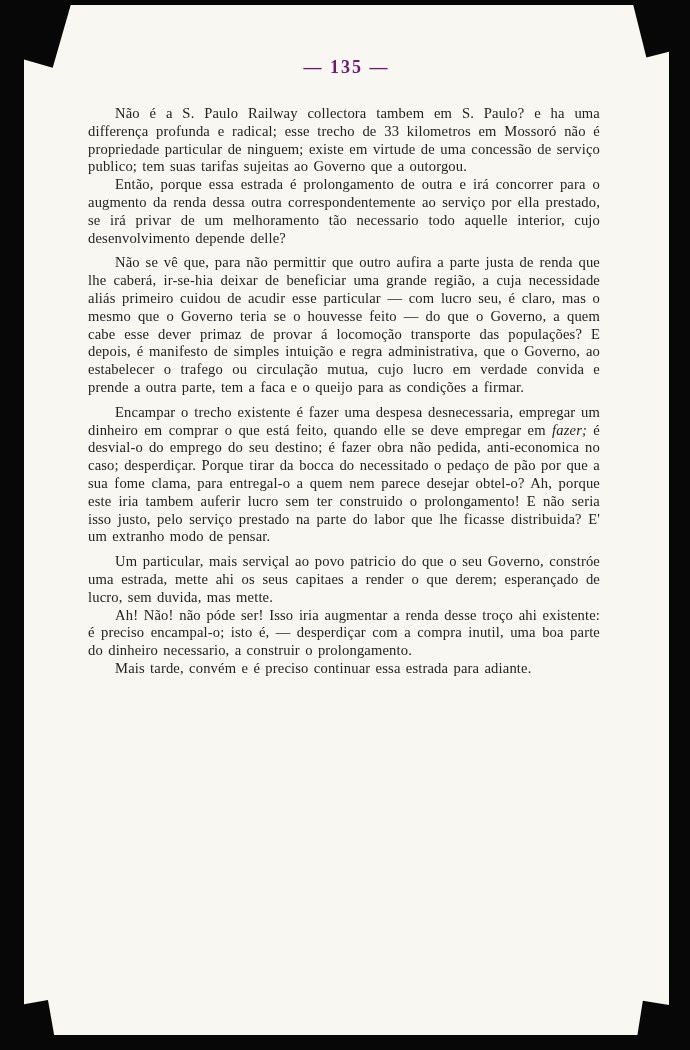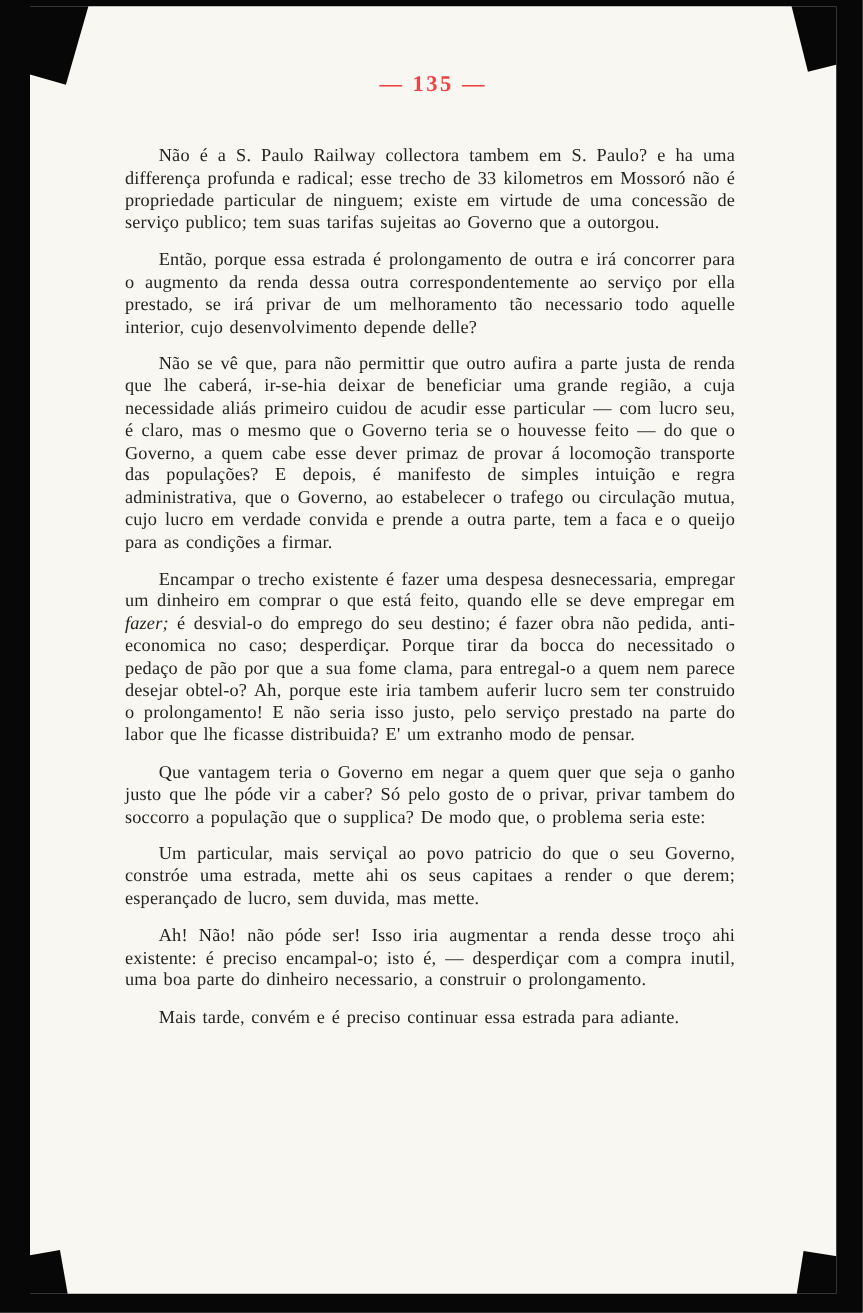--- a/index.html
+++ b/index.html
@@ -23,34 +23,34 @@
   .corner.tr { right: -30px; top: -40px; width: 64px; height: 86px; transform: rotate(-14deg); }
   .corner.bl { left: -34px; bottom: -34px; width: 64px; height: 64px; transform: rotate(-10deg); }
   .corner.br { right: -28px; bottom: -40px; width: 60px; height: 70px; transform: rotate(9deg); }
   .page-number {
     position: absolute;
     top: 52px; left: 0; right: 0;
     text-align: center;
     font-size: 18px;
     font-weight: bold;
     letter-spacing: 2px;
-    color: #ef4444;
+    color: #701a75;
   }
   .content {
     position: absolute;
     left: 64px; top: 100px;
     width: 512px;
     color: #232323;
     font-size: 14.6px;
     line-height: 17.8px;
     word-spacing: 1.5px;
     letter-spacing: 0.15px;
   }
   .content p {
-    margin: 12px;
+    margin: 0;
     text-align: justify;
     text-indent: 27px;
   }
   .content p.spaced { margin-top: 7px; }
   .content .italic { font-style: italic; }
 </style>
 </head>
 <body>
 
 <div class="scan">
@@ -60,19 +60,18 @@
     <div class="corner bl"></div>
     <div class="corner br"></div>
     <div class="page-number">
       <span>— 135 —</span>
     </div>
     <div class="content">
         <p><span>Não é a S. Paulo Railway collectora tambem em S. Paulo? e ha uma differença profunda e radical; esse trecho de 33 kilometros em Mossoró não é propriedade particular de ninguem; existe em virtude de uma concessão de serviço publico; tem suas tarifas sujeitas ao Governo que a outorgou.</span></p>
         <p><span>Então, porque essa estrada é prolongamento de outra e irá concorrer para o augmento da renda dessa outra correspondentemente ao serviço por ella prestado, se irá privar de um melhoramento tão necessario todo aquelle interior, cujo desenvolvimento depende delle?</span></p>
         <p class="spaced"><span>Não se vê que, para não permittir que outro aufira a parte justa de renda que lhe caberá, ir-se-hia deixar de beneficiar uma grande região, a cuja necessidade aliás primeiro cuidou de acudir esse particular — com lucro seu, é claro, mas o mesmo que o Governo teria se o houvesse feito — do que o Governo, a quem cabe esse dever primaz de provar á locomoção transporte das populações? E depois, é manifesto de simples intuição e regra administrativa, que o Governo, ao estabelecer o trafego ou circulação mutua, cujo lucro em verdade convida e prende a outra parte, tem a faca e o queijo para as condições a firmar.</span></p>
         <p class="spaced"><span>Encampar o trecho existente é fazer uma despesa desnecessaria, empregar um dinheiro em comprar o que está feito, quando elle se deve empregar em </span><span class="italic">fazer;</span><span> é desvial-o do emprego do seu destino; é fazer obra não pedida, anti-economica no caso; desperdiçar. Porque tirar da bocca do necessitado o pedaço de pão por que a sua fome clama, para entregal-o a quem nem parece desejar obtel-o? Ah, porque este iria tambem auferir lucro sem ter construido o prolongamento! E não seria isso justo, pelo serviço prestado na parte do labor que lhe ficasse distribuida? E' um extranho modo de pensar.</span></p>
-        <p class="spaced"><span>Que vantagem teria o Governo em negar a quem quer que seja o ganho justo que lhe póde vir a caber? Só pelo gosto de o privar, privar tambem do soccorro a população que o supplica? De modo que, o problema seria este:</span></p>
         <p class="spaced"><span>Um particular, mais serviçal ao povo patricio do que o seu Governo, constróe uma estrada, mette ahi os seus capitaes a render o que derem; esperançado de lucro, sem duvida, mas mette.</span></p>
         <p><span>Ah! Não! não póde ser! Isso iria augmentar a renda desse troço ahi existente: é preciso encampal-o; isto é, — desperdiçar com a compra inutil, uma boa parte do dinheiro necessario, a construir o prolongamento.</span></p>
         <p><span>Mais tarde, convém e é preciso continuar essa estrada para adiante.</span></p>
       </div>
   </div>
 </div>
 
 </body></html>

